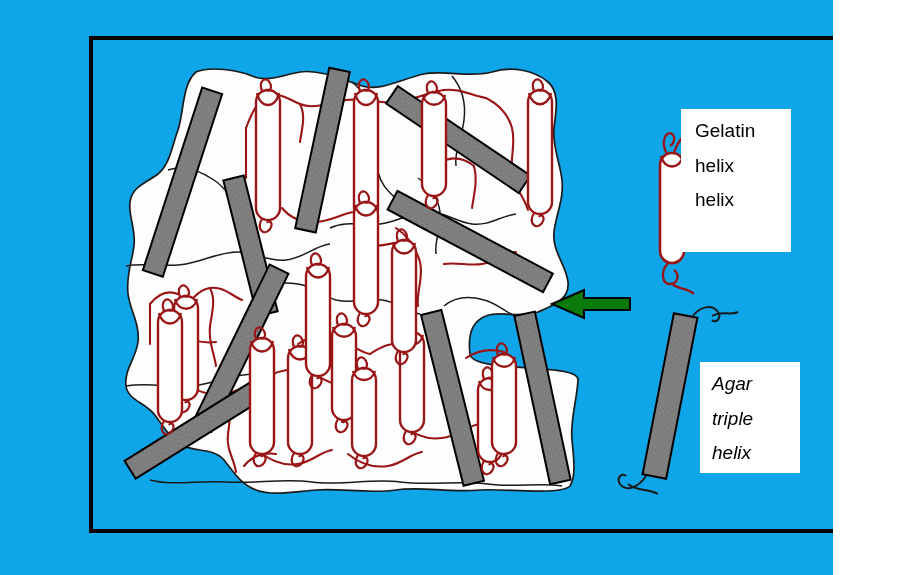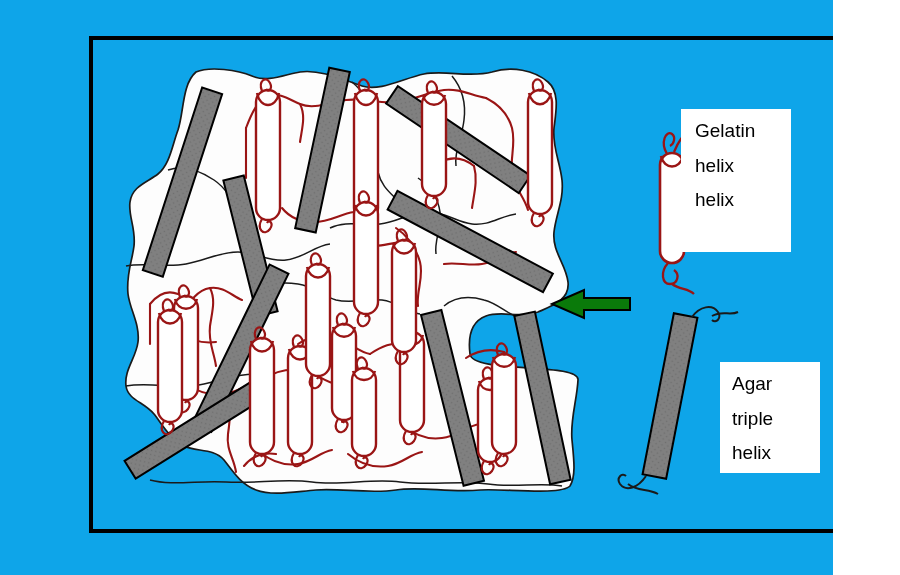--- a/index.html
+++ b/index.html
@@ -38,27 +38,28 @@
   #gelatin-label-box {
     left: 681px;
     top: 109px;
     width: 110px;
     height: 143px;
     padding-left: 14px;
     padding-top: 5px;
     box-sizing: border-box;
   }
   #agar-label-box {
-    left: 720px;
+    left: 700px;
     top: 362px;
     width: 100px;
     height: 111px;
     padding-left: 12px;
     padding-top: 5px;
     box-sizing: border-box;
+    font-style: italic;
   }
 </style>
 </head>
 <body>
 
 <div id="page">
 
   <svg id="diagram-svg" viewBox="0 0 900 575">
     <defs>
       <pattern id="rodTexture" width="6" height="6" patternUnits="userSpaceOnUse">

